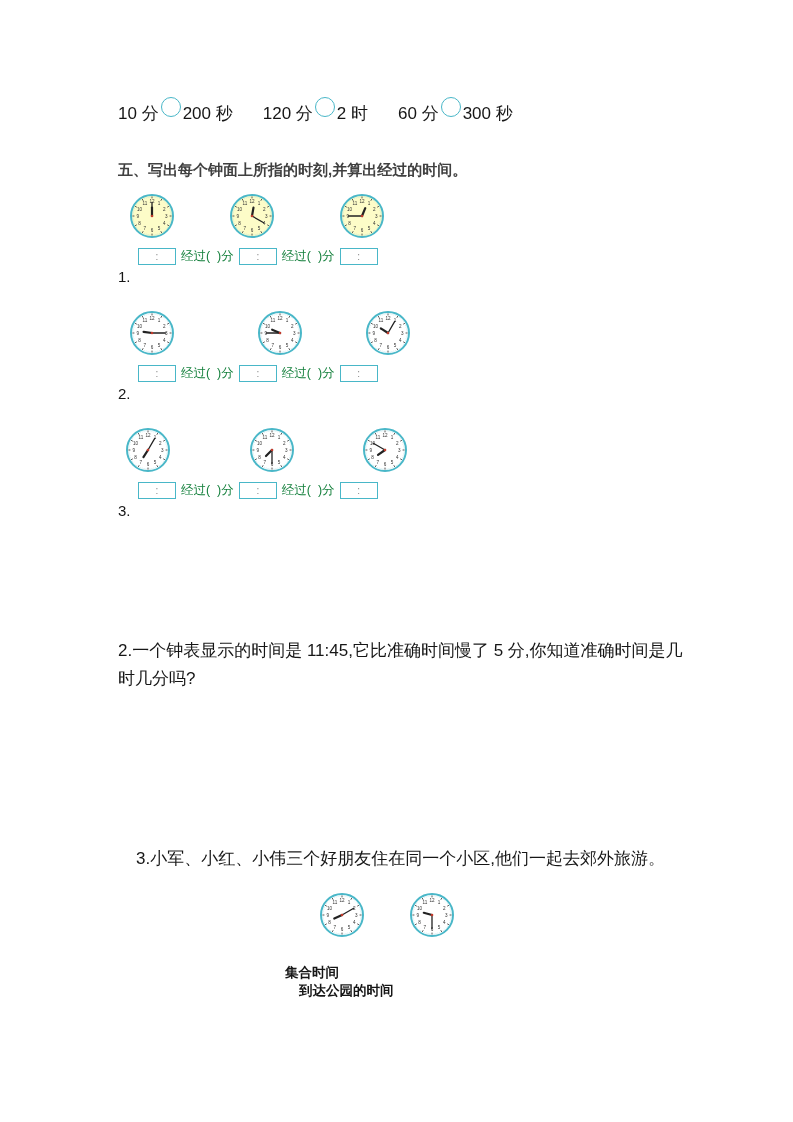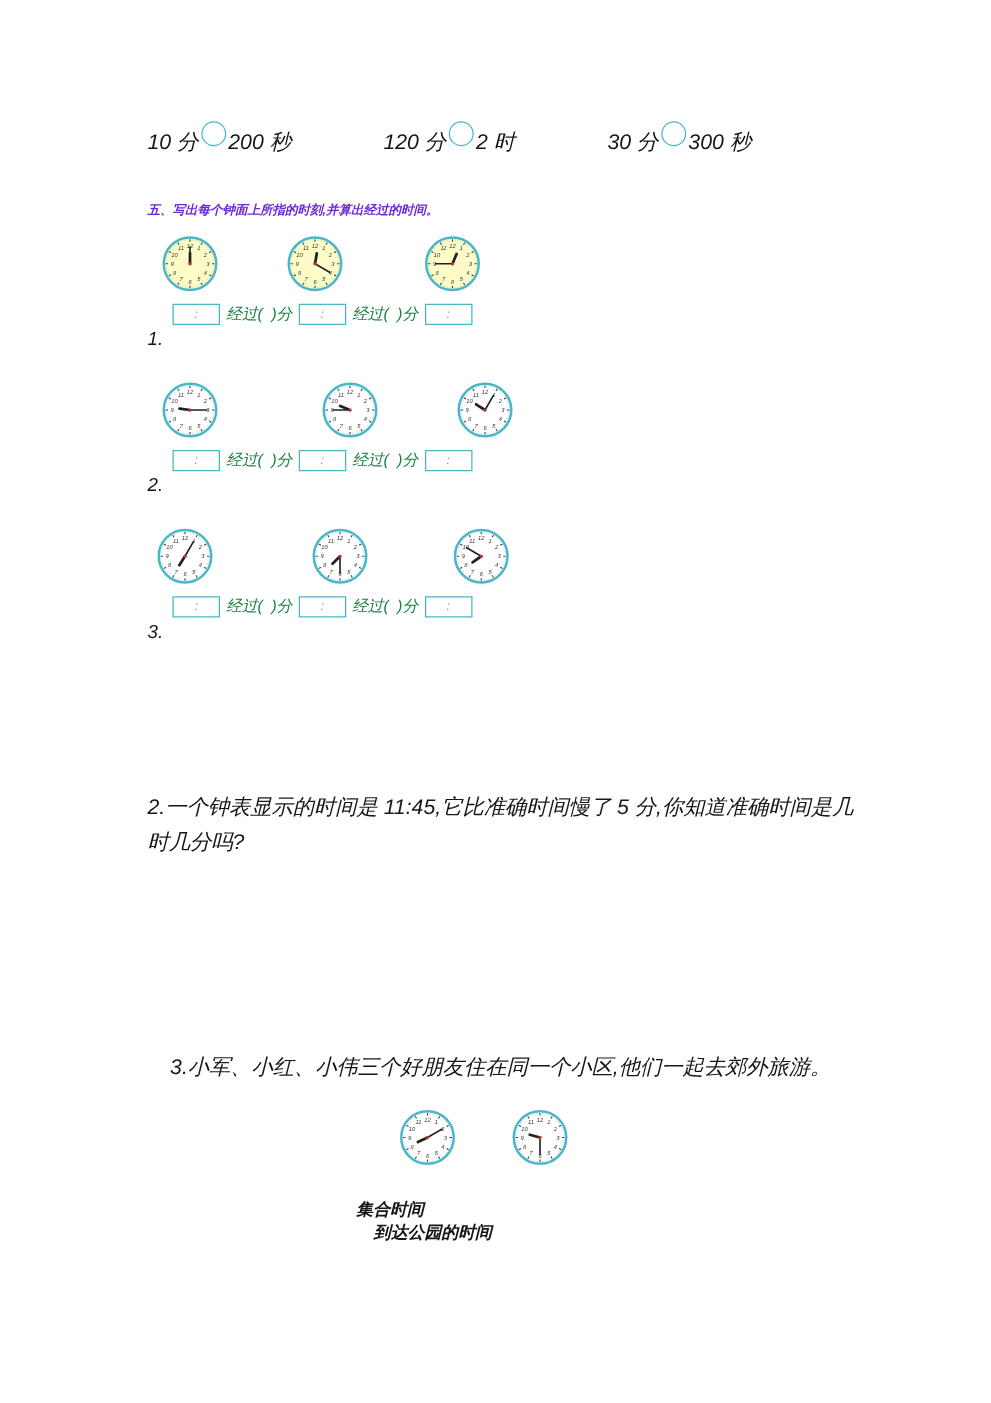--- a/index.html
+++ b/index.html
@@ -1,24 +1,24 @@
 <!DOCTYPE html>
 <html><head>
 <meta charset="utf-8">
 <style>
   * { box-sizing: border-box; }
   body { margin:0; background:#ffffff; font-family:"Liberation Sans", sans-serif; color:#161616; }
-  .page { width:780px; height:1122px; position:relative; padding:0 60px 0 118px; overflow:hidden; background:#fff;font-style:italic; }
+  .page { width:780px; height:1122px; position:relative; padding:0 60px 0 118px; overflow:hidden; background:#fff; }
 
   .cmp-row { padding-top:102px; display:flex; align-items:center; font-size:17px; }
   .cmp-group { display:flex; align-items:center; white-space:pre; }
-  .cmp-group + .cmp-group { margin-left:74px; }
+  .cmp-group + .cmp-group { margin-left:30px; }
   .cmp-circle { width:20px; height:20px; border:1.5px solid #49b7c8; border-radius:50%; display:inline-block; margin:0 2px; position:relative; top:-7px; background:#fff; }
 
-  .sec-heading { color:#6d28d9; font-size:10px; font-weight:bold; margin:36px 0 12px 0; }
+  .sec-heading { color:#404040; font-size:15px; font-weight:bold; margin:36px 0 12px 0; }
 
   .clock-row { margin-bottom:24px; }
   .clocks { display:flex; align-items:flex-start; }
   .clock { width:48px; height:48px; flex:0 0 48px; }
 
   .answers { display:flex; align-items:center; margin-top:8px; font-size:12px; }
   .ans-box { width:38px; height:17px; border:1px solid #49b7c8; display:inline-flex; align-items:center; justify-content:center; color:#8a8a8a; font-size:10px; background:#fff; }
   .elapsed { margin:0 5px; font-size:12.5px; color:#15803d; white-space:pre; }
   .row-label { font-size:15px; margin-top:3px; }
 
@@ -43,21 +43,21 @@
       <span>10 分</span>
       <span class="cmp-circle"></span>
       <span>200 秒</span>
     </span>
     <span class="cmp-group">
       <span>120 分</span>
       <span class="cmp-circle"></span>
       <span>2 时</span>
     </span>
     <span class="cmp-group">
-      <span>30 分</span>
+      <span>60 分</span>
       <span class="cmp-circle"></span>
       <span>300 秒</span>
     </span>
   </div>
 
   <div class="sec-heading">五、写出每个钟面上所指的时刻,并算出经过的时间。</div>
 
   <div class="clock-row">
     <div class="clocks">
       <div class="clock" style="margin-left:10px"><svg viewBox="0 0 48 48" width="48" height="48">

